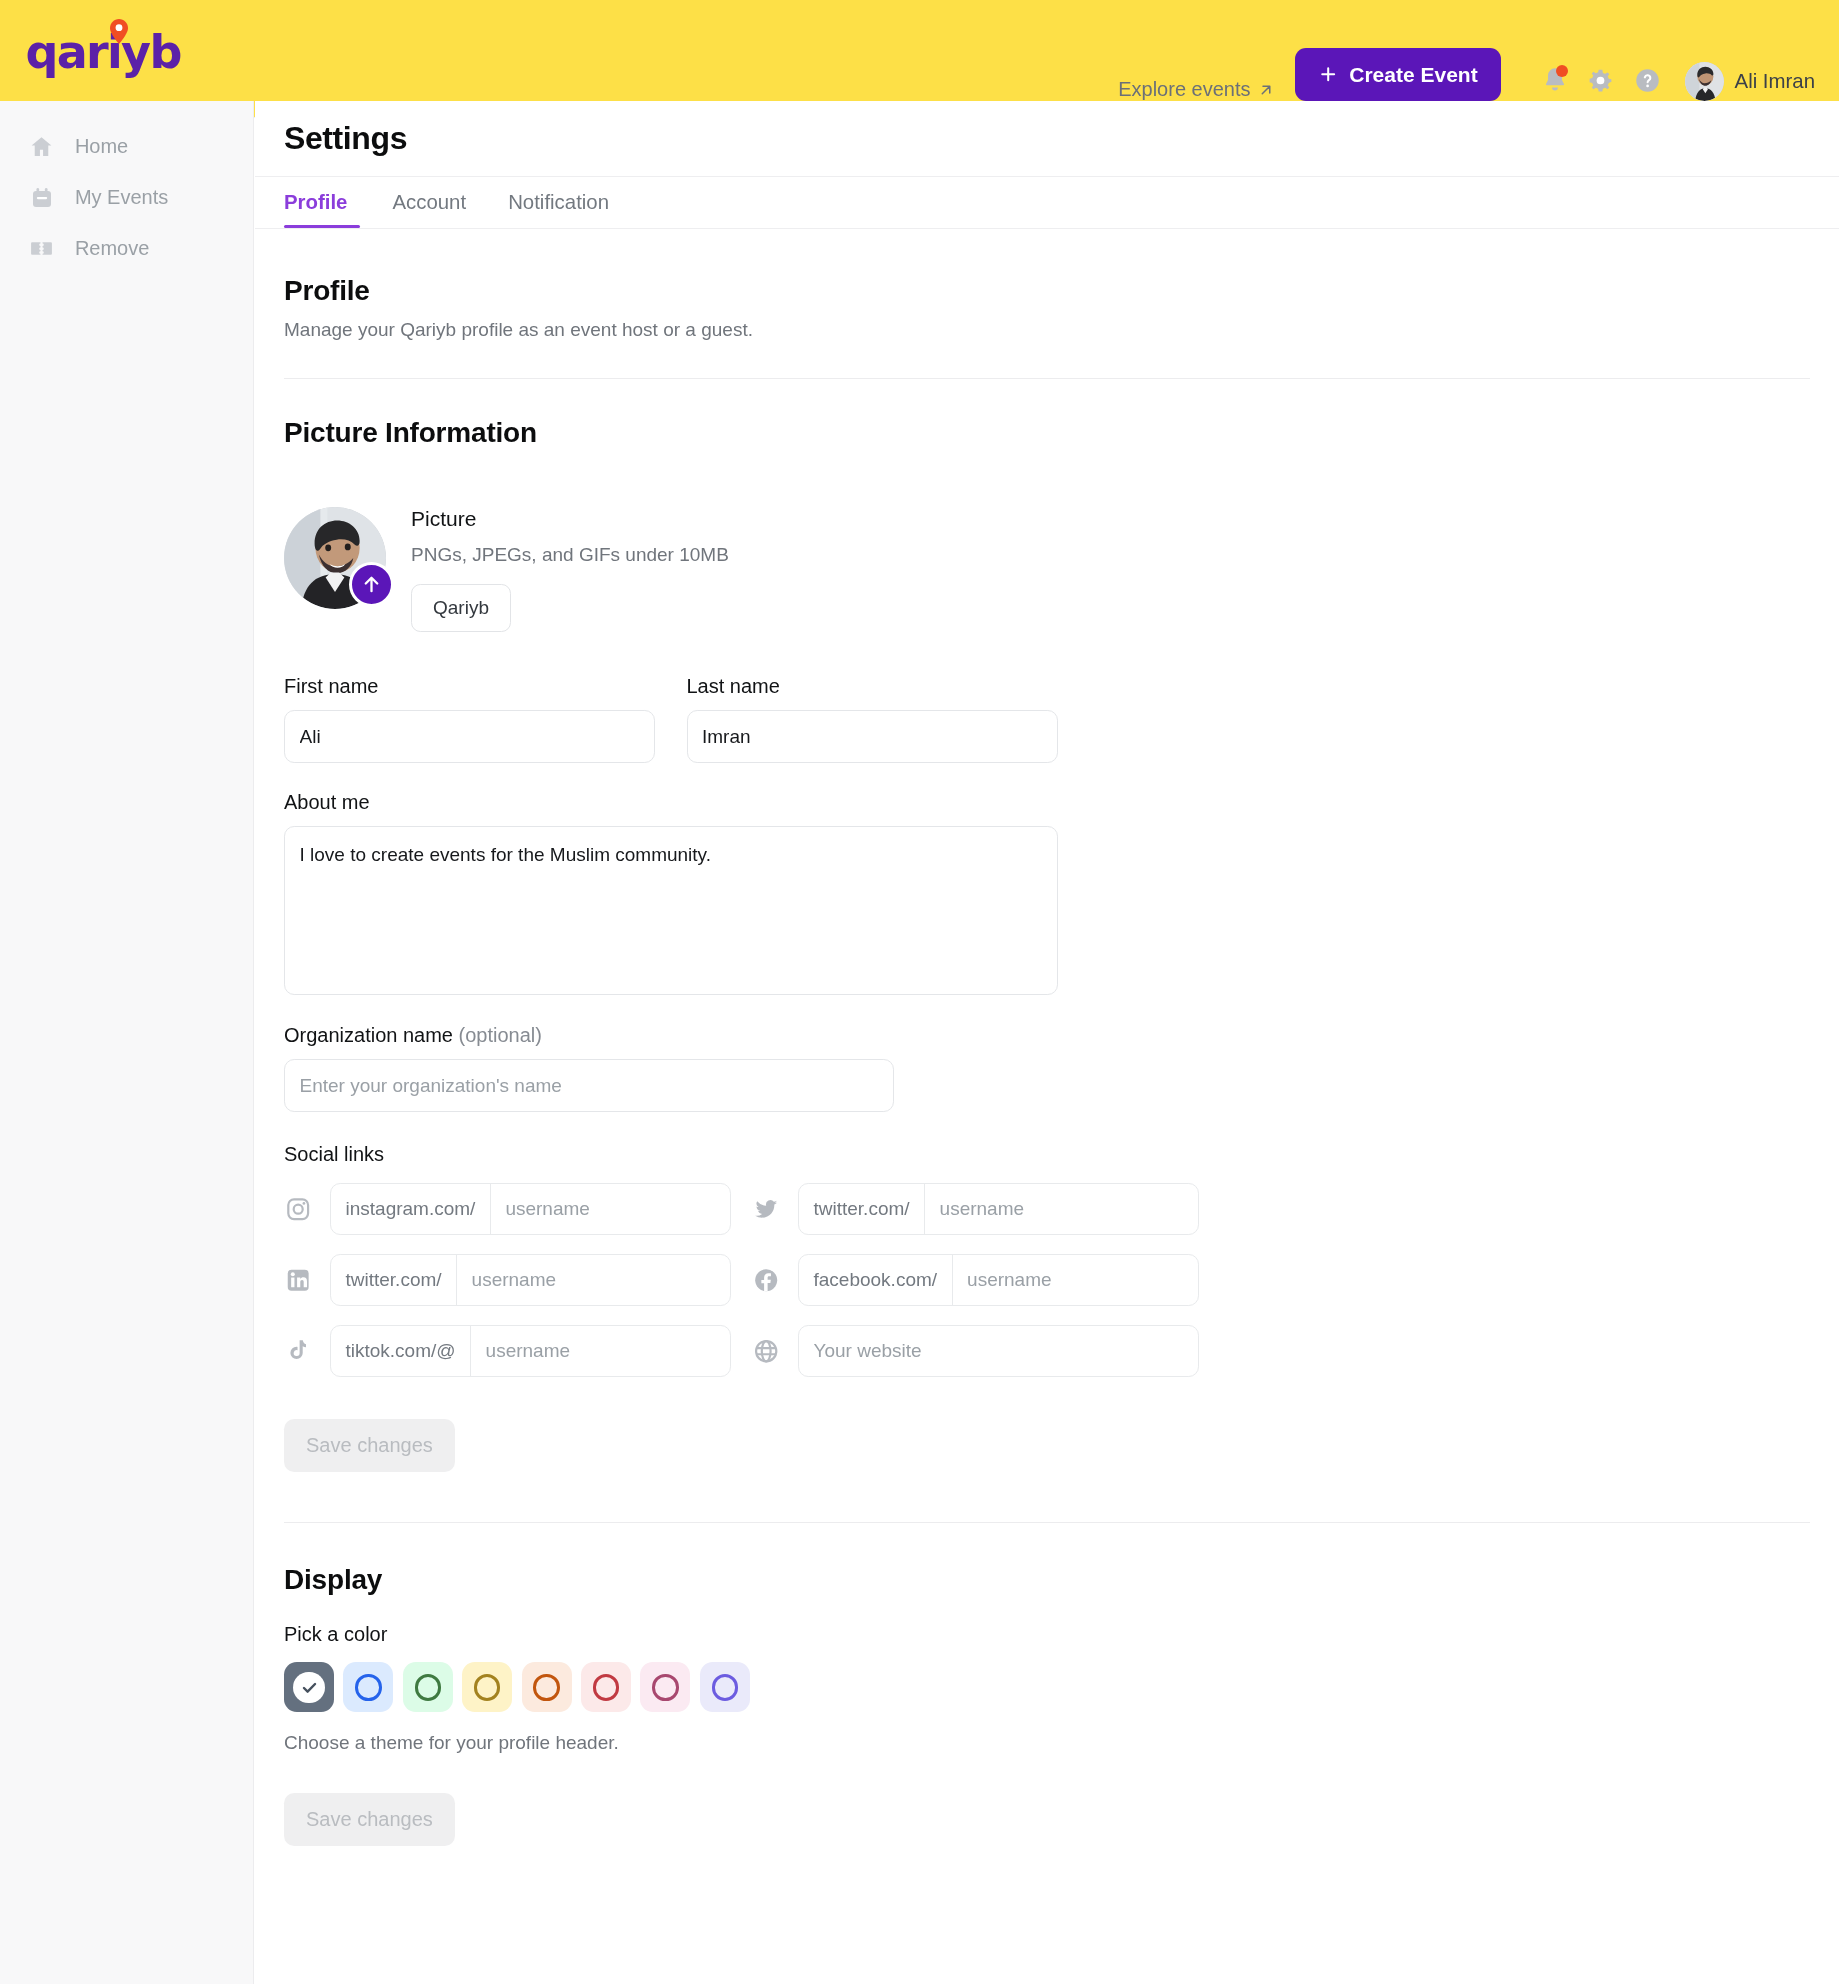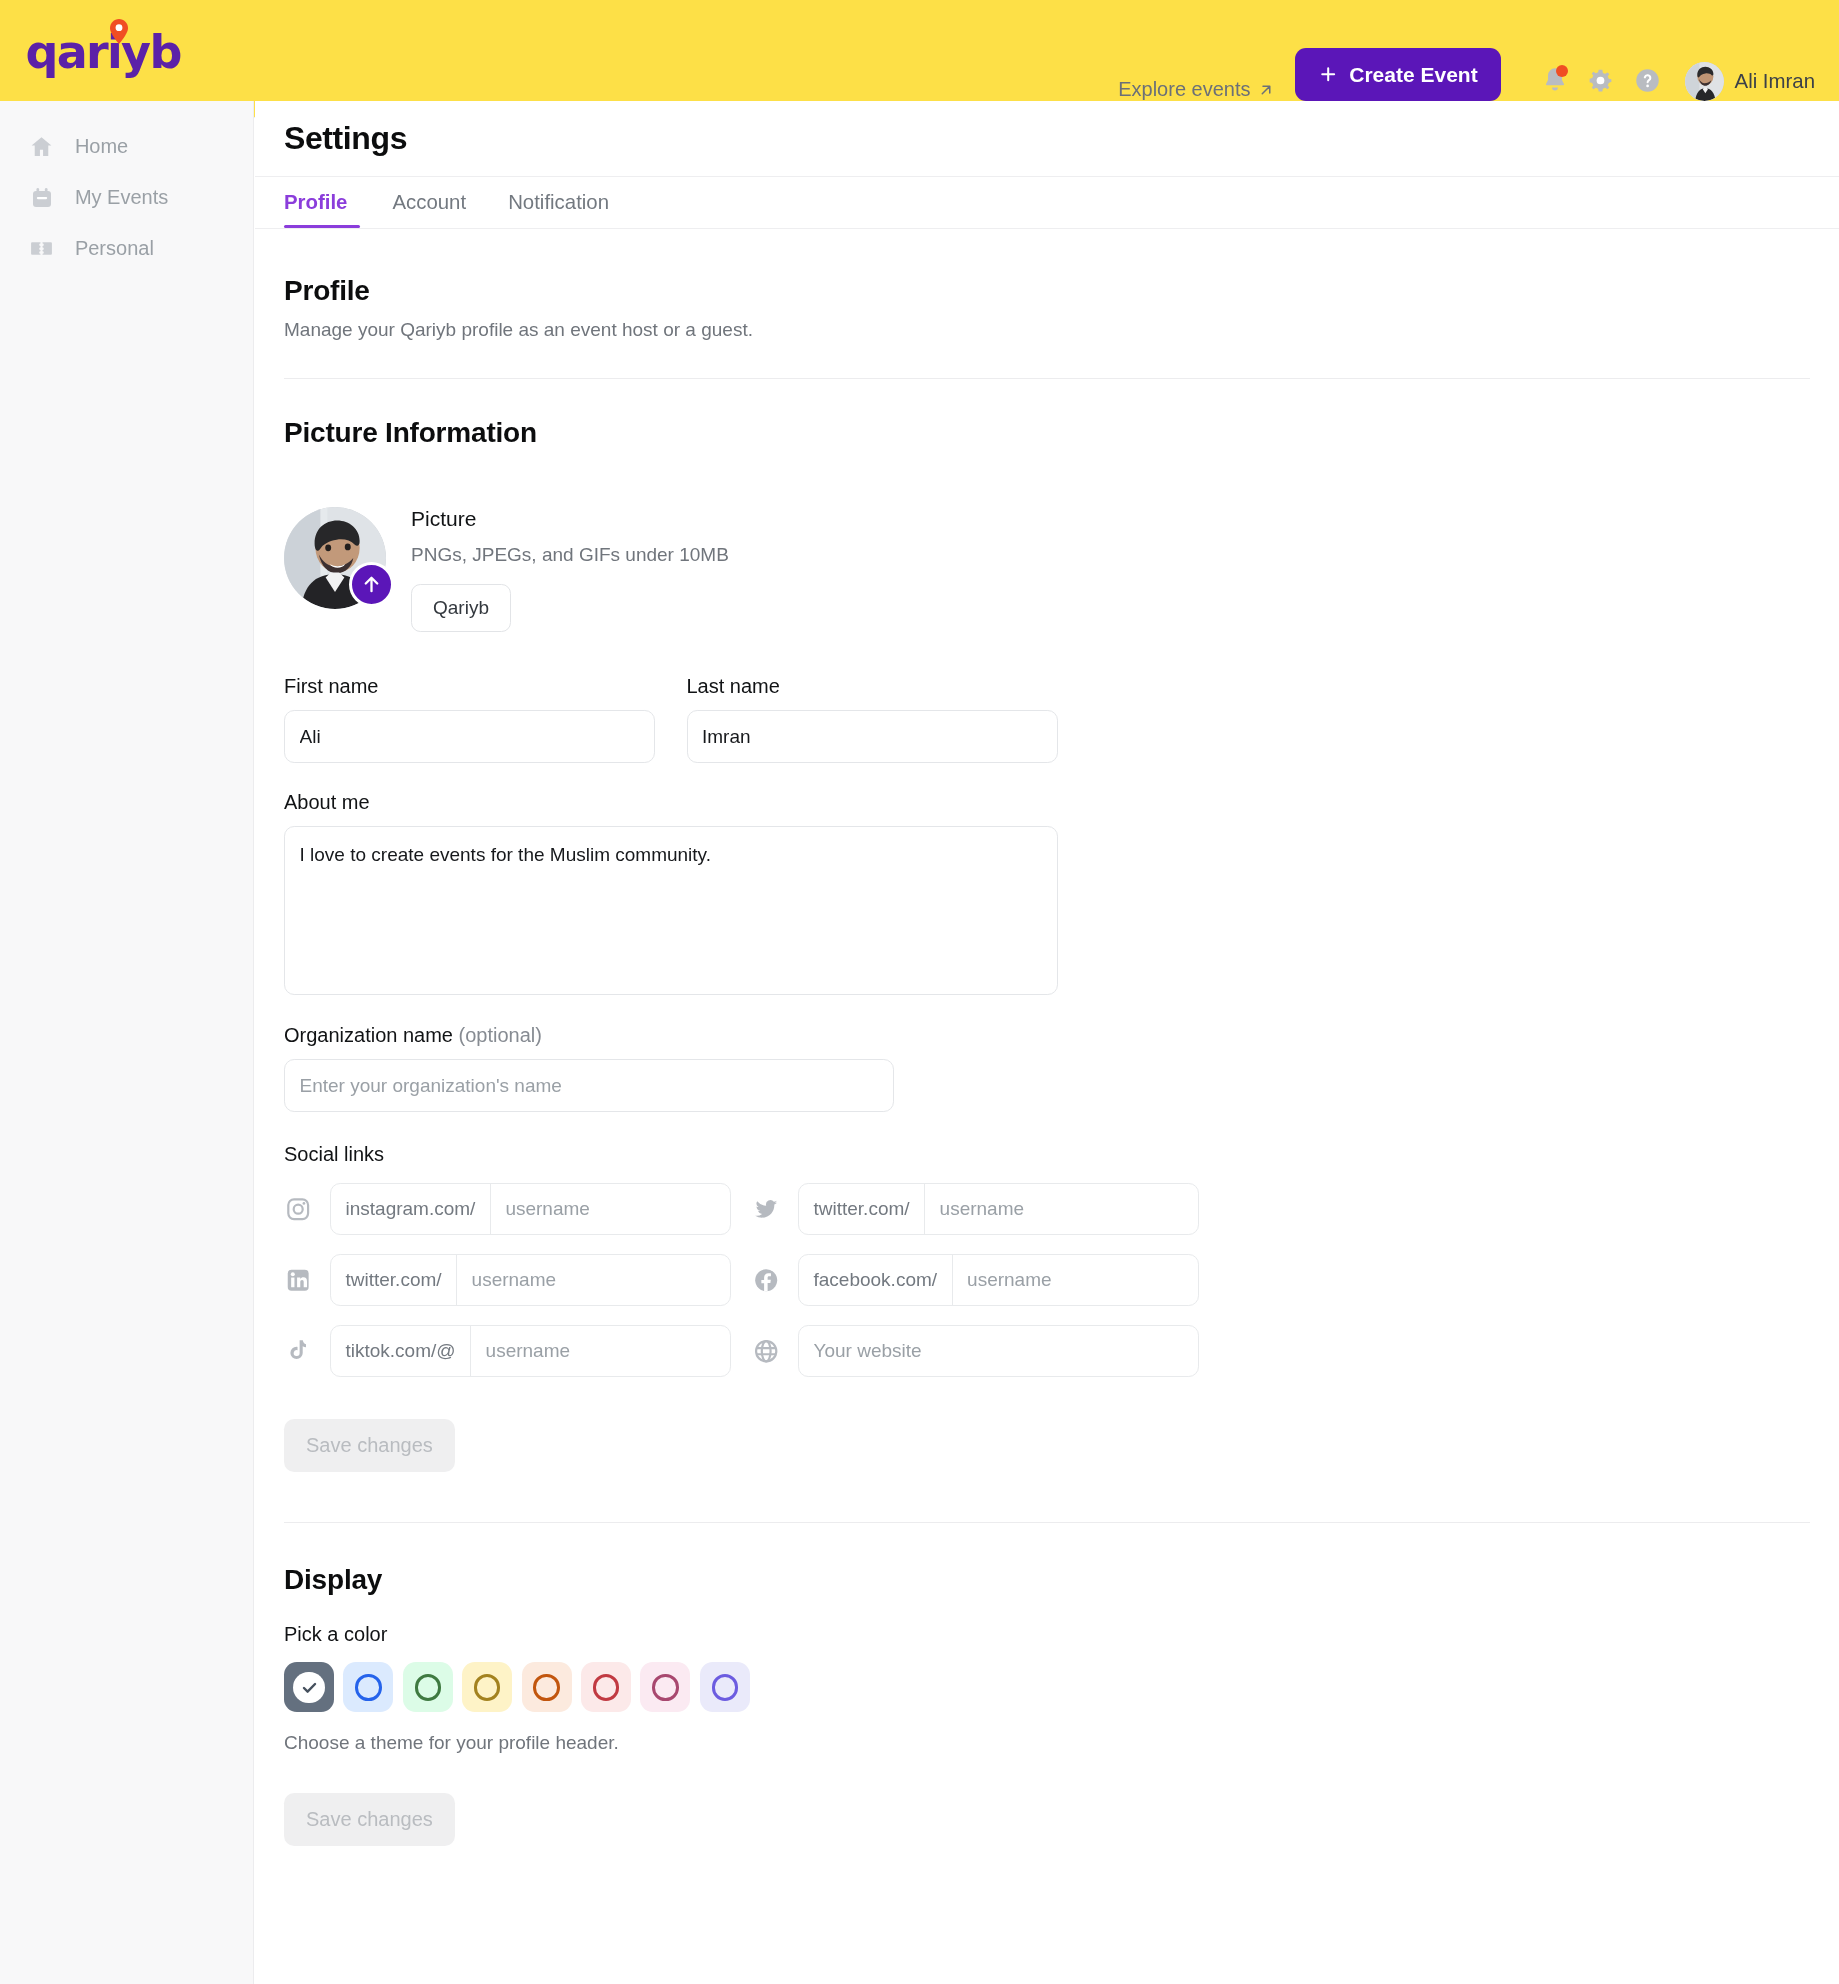--- a/index.html
+++ b/index.html
@@ -312,21 +312,21 @@
     </span>
     <span class="side-label">My Events</span>
   </div>
   <div class="side-item">
     <span class="side-ico">
       <svg width="25" height="25" viewBox="0 0 24 24">
         <path d="M3 6h8v1.2a1.2 1.2 0 000 2.4V11a1.2 1.2 0 000 2.4v1.2a1.2 1.2 0 000 2.4V18H3a1 1 0 01-1-1V7a1 1 0 011-1z" fill="#cbced3"></path>
         <path d="M13 6h8a1 1 0 011 1v10a1 1 0 01-1 1h-8v-1a1.2 1.2 0 000-2.4v-1.2a1.2 1.2 0 000-2.4V9.6a1.2 1.2 0 000-2.4z" fill="#cbced3"></path>
       </svg>
     </span>
-    <span class="side-label">Personal</span>
+    <span class="side-label">Remove</span>
   </div>
 </nav>
 
 <main class="main">
 
   <div class="page-head">
     <h1 class="page-title">Settings</h1>
   </div>
 
   <div class="tabs">

